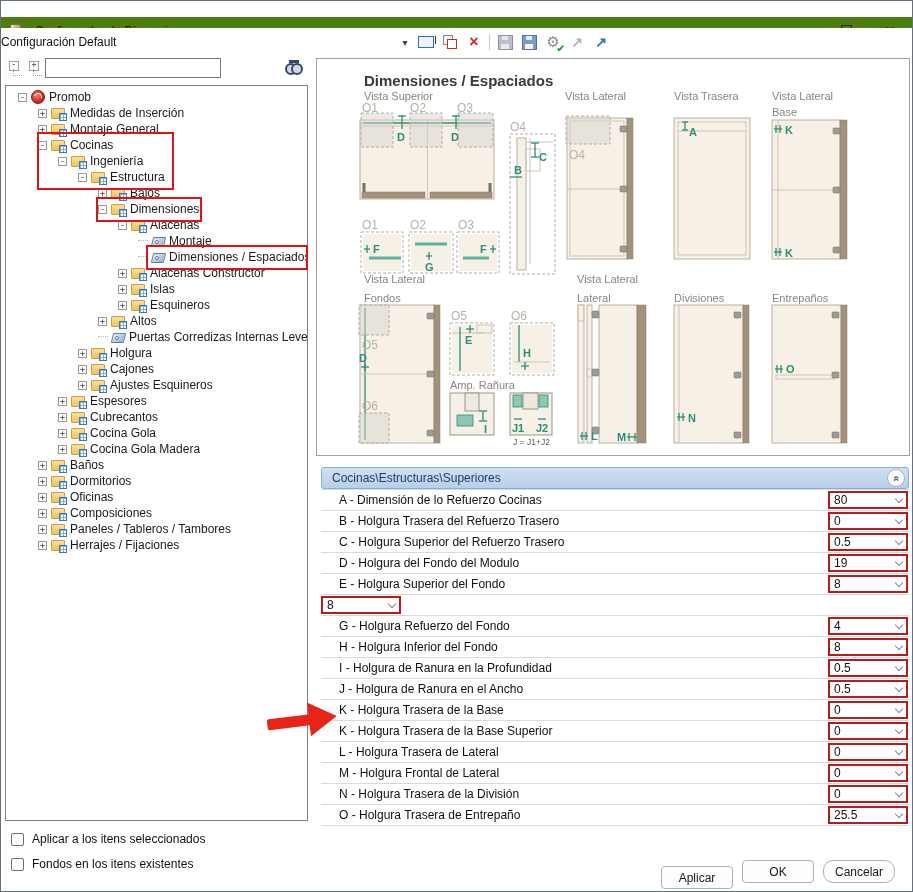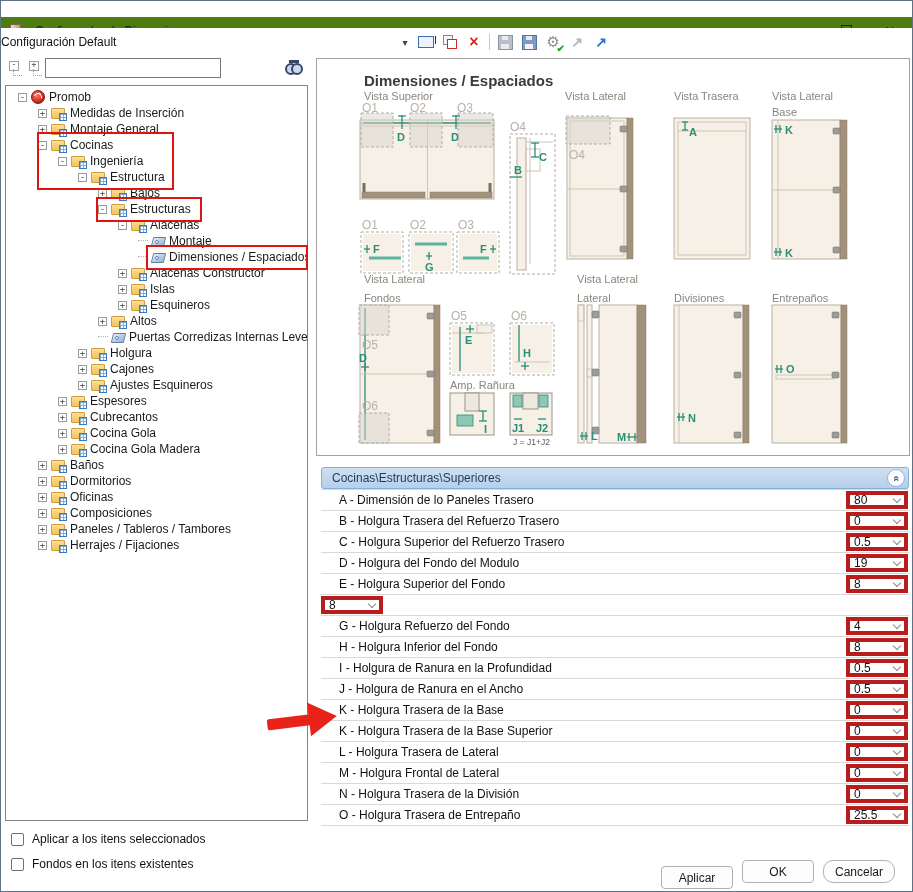--- a/index.html
+++ b/index.html
@@ -89,21 +89,21 @@
   .box{fill:#f6f0e6;stroke:#9a958c;stroke-width:1;}
 
   
   .phead{position:absolute;left:320px;top:466px;width:588px;height:22px;background:linear-gradient(#cfe0f2,#b7cfeb);border:1px solid #86aedb;border-radius:3px;box-sizing:border-box;display:flex;align-items:center;color:#1c3a5c;font-size:12px;gap:45px;}
   .phead .ptitle{flex:1;padding-left:10px;}
   .collapse-btn{width:18px;height:18px;border-radius:50%;background:#fff;border:1px solid #9ab4d6;color:#2a5a9c;display:flex;align-items:center;justify-content:center;margin-right:3px;box-sizing:border-box;}
   .collapse-btn span{display:inline-block;transform:rotate(90deg);font-size:11px;font-weight:bold;line-height:1;}
   .prows{position:absolute;left:320px;top:488px;width:588px;border-top:1px solid #d9d9d9;}
   .prow{height:20px;display:flex;align-items:center;border-bottom:1px solid #d9d9d9;}
   .plabel{flex:1;padding-left:18px;font-size:12px;color:#111;white-space:nowrap;}
-  .combo{width:62px;height:18px;border:4px solid #b91c1c;background:#fff;display:flex;align-items:center;box-sizing:border-box;flex:none;margin-right:1px;}
+  .combo{width:80px;height:18px;border:2px solid #b91c1c;background:#fff;display:flex;align-items:center;box-sizing:border-box;flex:none;margin-right:1px;}
   .cval{flex:1;padding-left:4px;font-size:12px;color:#111;}
   .cchev{width:14px;height:100%;display:flex;align-items:center;justify-content:center;}
   .cchev::after{content:"";width:5px;height:5px;border-right:1.4px solid #8a8a8a;border-bottom:1.4px solid #8a8a8a;transform:rotate(45deg);margin-bottom:2px;}
 
   
   .redarrow{position:absolute;left:264px;top:699px;width:78px;height:40px;transform:rotate(-7deg);z-index:7;pointer-events:none;}
   .redarrow::before{content:"";position:absolute;left:2px;top:15px;width:46px;height:11px;background:#e8231a;border-radius:2px;}
   .redarrow::after{content:"";position:absolute;left:44px;top:3px;width:0;height:0;border-left:28px solid #e8231a;border-top:17px solid transparent;border-bottom:17px solid transparent;}
 
   
@@ -202,21 +202,21 @@
         <span>Estructura</span>
       </div>
     <div class="trow d4">
         <span class="exp">+</span>
         <span class="fold"></span>
         <span>Bajos</span>
       </div>
     <div class="trow d4">
         <span class="exp">-</span>
         <span class="fold"></span>
-        <span>Estructuras</span>
+        <span>Dimensiones</span>
       </div>
     <div class="trow d5">
         <span class="exp">-</span>
         <span class="fold"></span>
         <span>Alacenas</span>
       </div>
     <div class="trow d6">
         <span class="noexp"></span>
         <span class="tagic"></span>
         <span>Montaje</span>
@@ -582,21 +582,21 @@
 
   <div class="phead">
     <span class="ptitle">Cocinas\Estructuras\Superiores</span>
     <span class="collapse-btn">
         <span>«</span>
       </span>
   </div>
 
   <div class="prows">
     <div class="prow">
-        <span class="plabel">A - Dimensión de lo Paneles Trasero</span>
+        <span class="plabel">A - Dimensión de lo Refuerzo Cocinas</span>
         <div class="combo">
           <span class="cval">80</span>
           <span class="cchev"></span>
         </div>
       </div>
     <div class="prow">
         <span class="plabel">B - Holgura Trasera del Refuerzo Trasero</span>
         <div class="combo">
           <span class="cval">0</span>
           <span class="cchev"></span>

